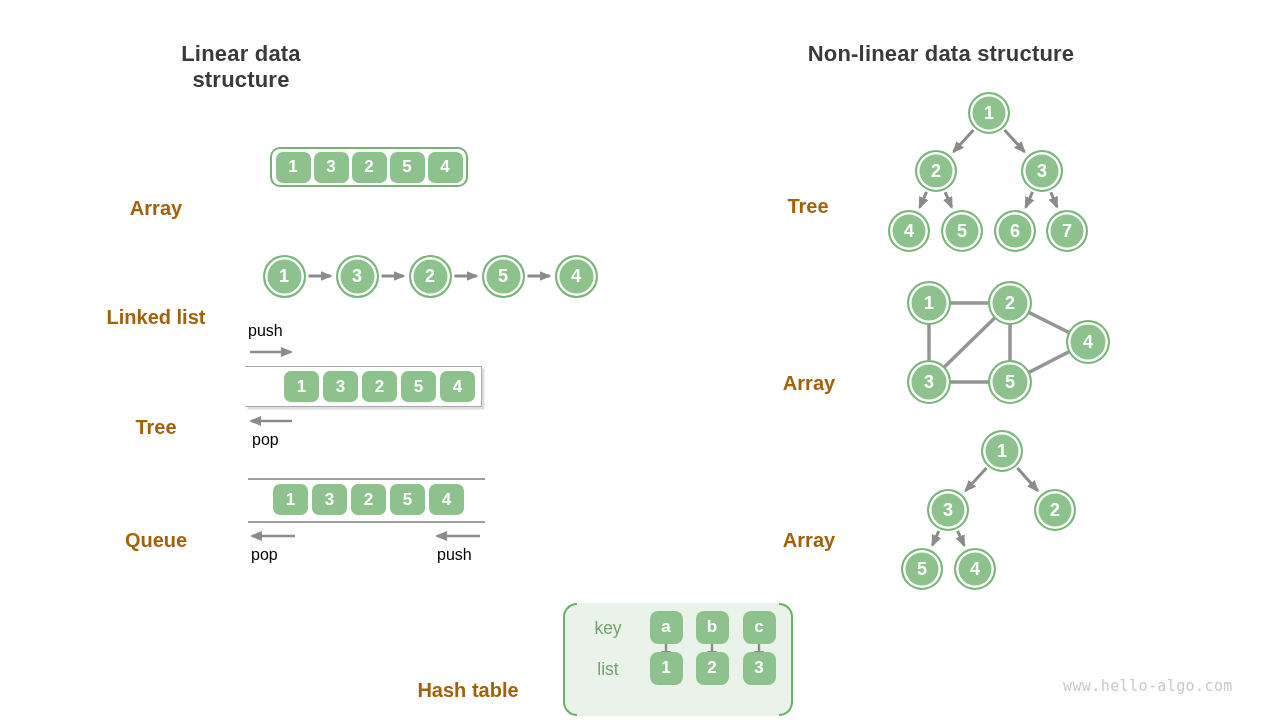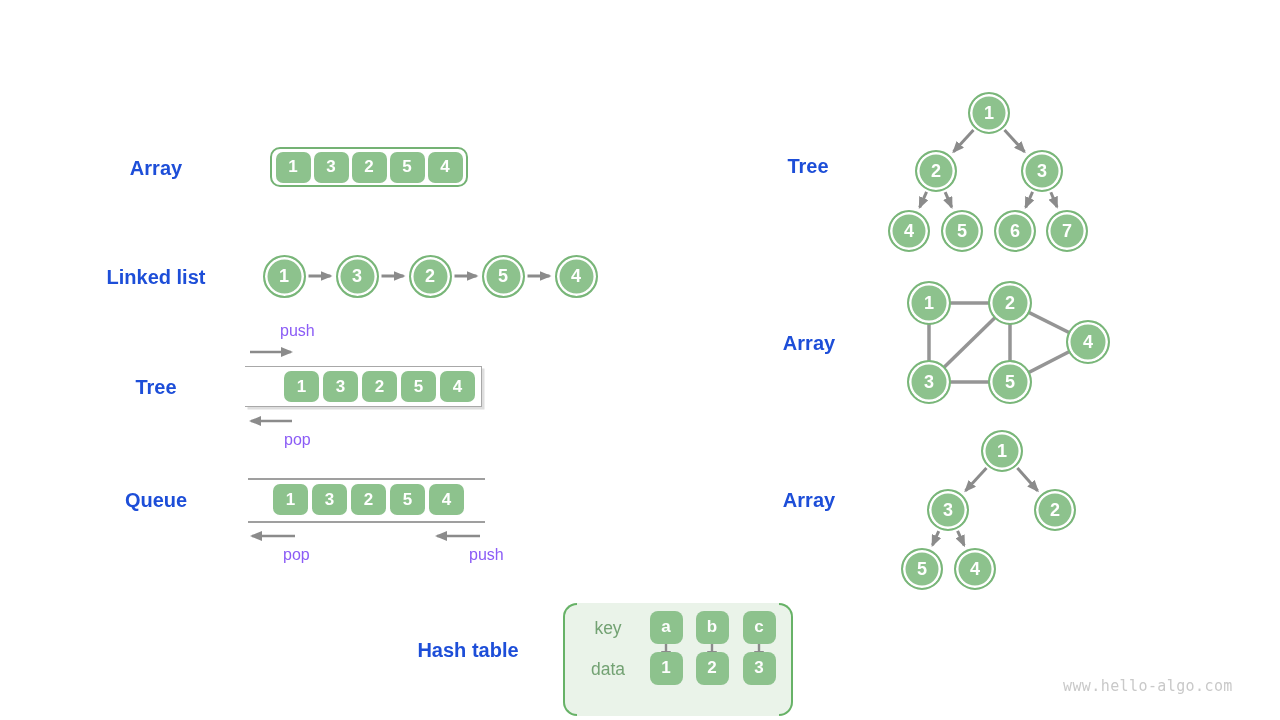--- a/index.html
+++ b/index.html
@@ -8,24 +8,24 @@
     font-family:"Liberation Sans",sans-serif;background:#ffffff;
   }
   svg.edges{position:absolute;left:0;top:0;z-index:1;pointer-events:none;}
   .layer{position:absolute;left:0;top:0;width:1280px;height:720px;z-index:2;pointer-events:none;}
   .title{
     position:absolute;text-align:center;font-size:22px;font-weight:bold;color:#3a3a3a;
     letter-spacing:0.2px;
   }
   .ds-label{
     position:absolute;transform:translate(-50%,-50%);
-    font-size:20px;font-weight:bold;color:#1d4ed8;white-space:nowrap;
+    font-size:20px;font-weight:bold;color:#a16207;white-space:nowrap;margin-top:40px;
   }
   .opnote{
-    position:absolute;font-size:16px;color:#8b5cf6;white-space:nowrap;margin-left:32px;
+    position:absolute;font-size:16px;color:#000000;white-space:nowrap;
   }
   .cell{
     width:35px;height:31px;border-radius:7px;background:#8dc28d;
     color:#fff;font-weight:bold;font-size:17px;
     display:flex;align-items:center;justify-content:center;flex:0 0 auto;
   }
   .array-box{
     position:absolute;left:270px;top:147px;width:198px;height:40px;
     box-sizing:border-box;border:2px solid #74b274;border-radius:10px;background:#fff;
     display:flex;align-items:center;justify-content:center;gap:3px;
@@ -104,20 +104,22 @@
         <line x1="666" y1="642" x2="666" y2="661" stroke="#8b8b8b" stroke-width="2.4" marker-end="url(#arrow)"></line>
         <line x1="712" y1="642" x2="712" y2="661" stroke="#8b8b8b" stroke-width="2.4" marker-end="url(#arrow)"></line>
         <line x1="759" y1="642" x2="759" y2="661" stroke="#8b8b8b" stroke-width="2.4" marker-end="url(#arrow)"></line>
         <line x1="250" y1="352" x2="291" y2="352" stroke="#8b8b8b" stroke-width="2.6" marker-end="url(#arrow)"></line>
         <line x1="292" y1="421" x2="251" y2="421" stroke="#8b8b8b" stroke-width="2.6" marker-end="url(#arrow)"></line>
         <line x1="295" y1="536" x2="252" y2="536" stroke="#8b8b8b" stroke-width="2.6" marker-end="url(#arrow)"></line>
         <line x1="480" y1="536" x2="437" y2="536" stroke="#8b8b8b" stroke-width="2.6" marker-end="url(#arrow)"></line>
       </g>
   </svg>
 
+  <div class="title" style="left:130px;top:41px;width:222px;">Linear data structure</div>
+  <div class="title" style="left:792px;top:41px;width:298px;">Non-linear data structure</div>
 
   <div class="ds-label" style="left:156px;top:168px;">Array</div>
   <div class="ds-label" style="left:156px;top:277px;">Linked list</div>
   <div class="ds-label" style="left:156px;top:387px;">Tree</div>
   <div class="ds-label" style="left:156px;top:500px;">Queue</div>
   <div class="ds-label" style="left:468px;top:650px;">Hash table</div>
 
   <div class="ds-label" style="left:808px;top:166px;">Tree</div>
   <div class="ds-label" style="left:809px;top:343px;">Array</div>
   <div class="ds-label" style="left:809px;top:500px;">Array</div>
@@ -149,21 +151,21 @@
       <div class="cell">5</div>
       <div class="cell">4</div>
     </div>
   <div class="opnote" style="left:251px;top:546px;">pop</div>
   <div class="opnote" style="left:437px;top:546px;">push</div>
 
   <div class="hash-box">
     <div class="bracket l"></div>
     <div class="bracket r"></div>
     <div class="hash-label" style="left:45px;top:25px;">key</div>
-    <div class="hash-label" style="left:45px;top:66px;">data</div>
+    <div class="hash-label" style="left:45px;top:66px;">list</div>
   </div>
 
   <div class="layer" id="nodes-layer">
       <div class="circle" style="left: 262.5px; top: 254.5px; width: 43px; height: 43px;">1</div>
       <div class="circle" style="left: 335.5px; top: 254.5px; width: 43px; height: 43px;">3</div>
       <div class="circle" style="left: 408.5px; top: 254.5px; width: 43px; height: 43px;">2</div>
       <div class="circle" style="left: 481.5px; top: 254.5px; width: 43px; height: 43px;">5</div>
       <div class="circle" style="left: 554.5px; top: 254.5px; width: 43px; height: 43px;">4</div>
       <div class="circle" style="left: 968px; top: 92px; width: 42px; height: 42px;">1</div>
       <div class="circle" style="left: 915px; top: 150px; width: 42px; height: 42px;">2</div>

